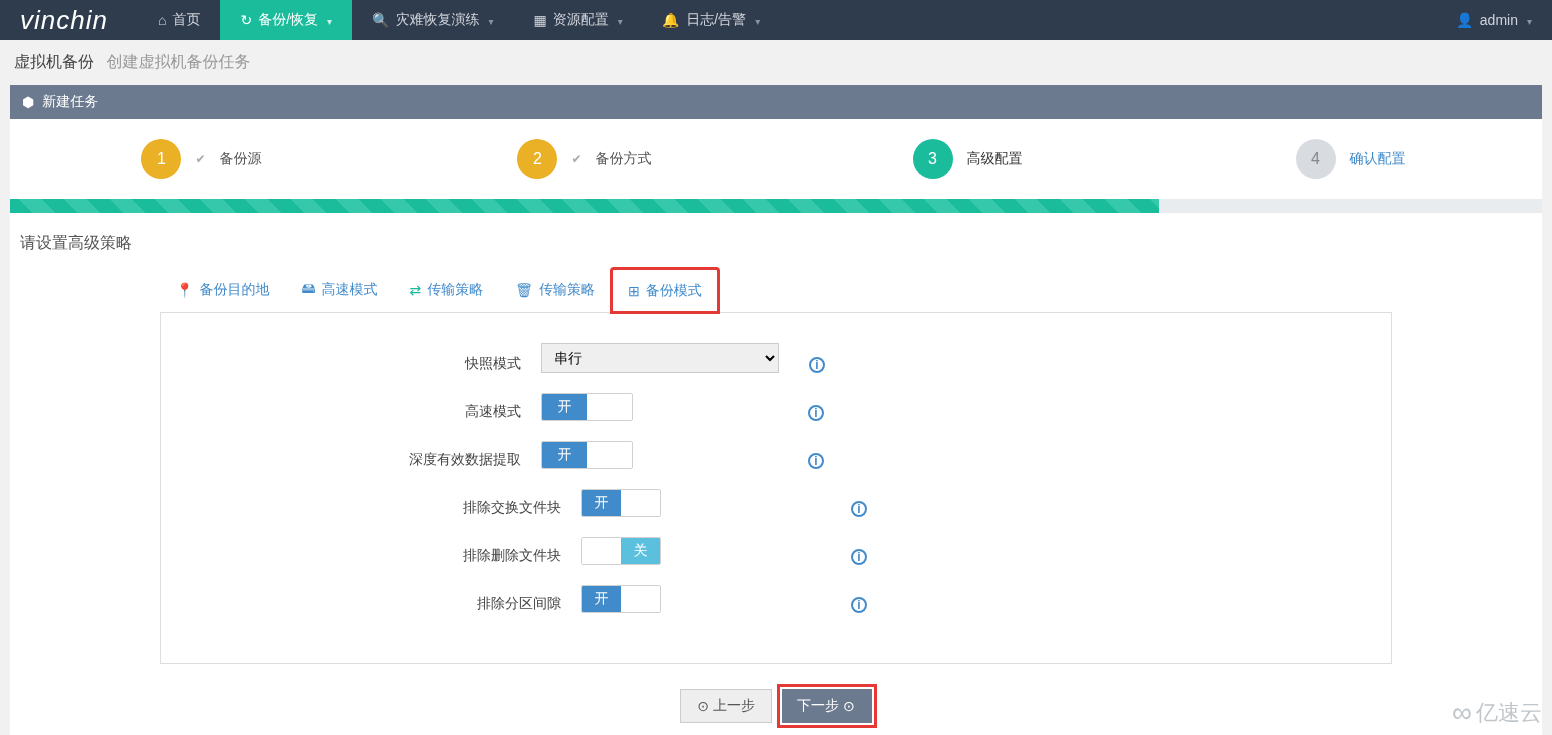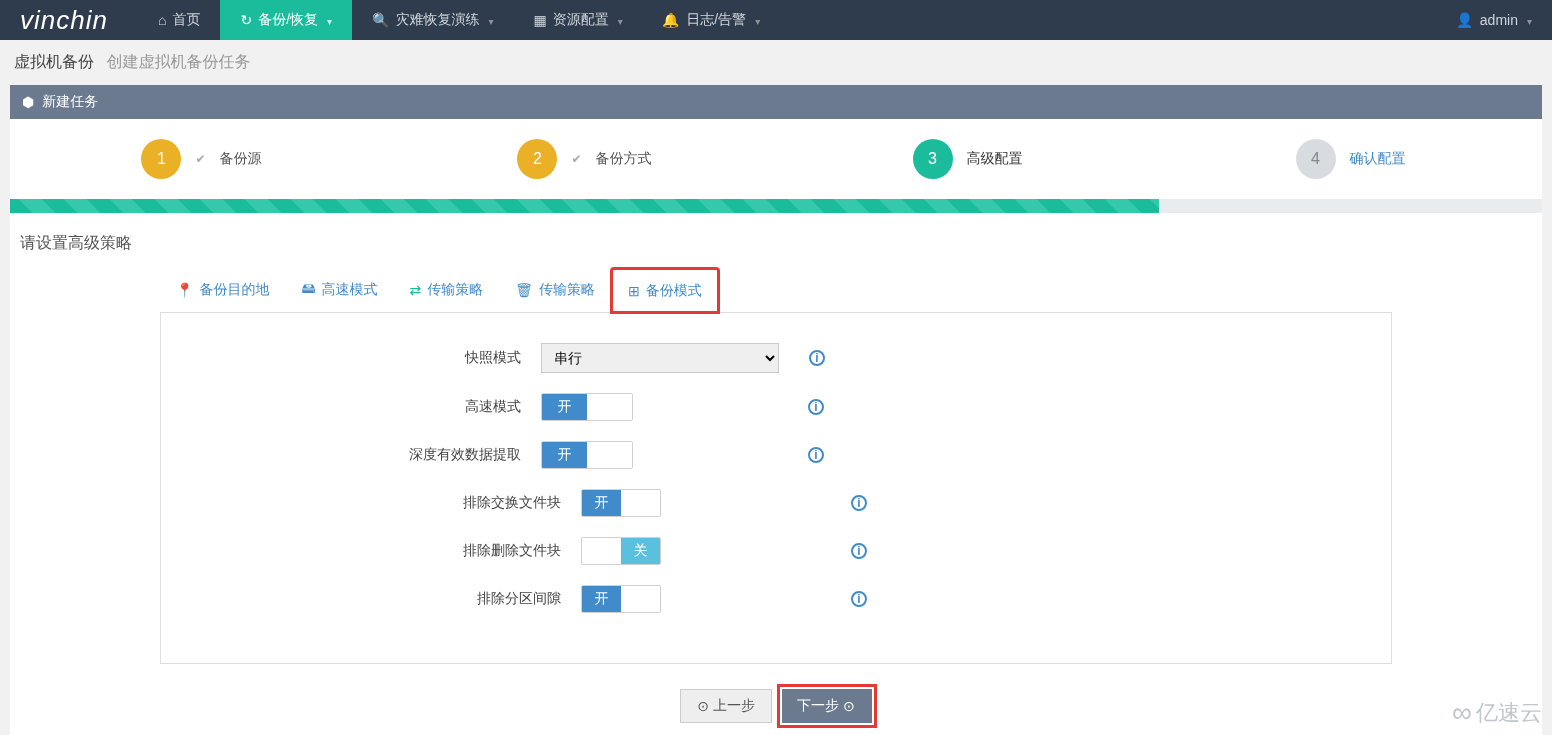--- a/index.html
+++ b/index.html
@@ -47,21 +47,21 @@
     .tab { padding: 10px 16px; display: flex; align-items: center; gap: 6px; cursor: pointer; font-size: 14px; }
     .tab a { color: #428bca; text-align: right; }
     .tab.active { border: 1px solid #ddd; border-bottom: 1px solid #fff; margin-bottom: -1px; background: #fff; border-radius: 3px 3px 0 0; }
     .tab.highlight { outline: 3px solid #e53935; outline-offset: -2px; }
     .tab .ticon { color: #428bca; }
     .tab.c-teal .ticon { color: #1abc9c; }
     .tab.c-red .ticon { color: #e74c3c; }
     
     
     .tab-content { border: 1px solid #ddd; border-top: none; padding: 30px 10px; }
-    .form-row { display: flex; align-items: center; margin-bottom: 20px; }
+    .form-row { display: flex; align-items: flex-end; margin-bottom: 20px; }
     .form-row .lbl { width: 370px; text-align: right; padding-right: 20px; color: #444; font-size: 14px; }
     .form-row.indent .lbl { width: 410px; }
     .select { width: 238px; height: 30px; border: 1px solid #ccc; padding: 0 8px; font-size: 14px; }
     .toggle { width: 92px; height: 28px; border: 1px solid #d0d0d0; display: flex; border-radius: 2px; overflow: hidden; }
     .toggle .half { flex: 1; display: flex; align-items: center; justify-content: center; font-size: 14px; }
     .toggle.on .on-part { background: #428bca; color: #fff; }
     .toggle.on .off-part { background: #fff; }
     .toggle.off .on-part { background: #fff; }
     .toggle.off .off-part { background: #5bc0de; color: #fff; }
     .info-icon { color: #428bca; margin-left: 30px; font-size: 16px; cursor: pointer; display:inline-block; width:16px; height:16px; border:2px solid #428bca; border-radius:50%; text-align:center; line-height:12px; font-weight:bold; font-size:12px; }

